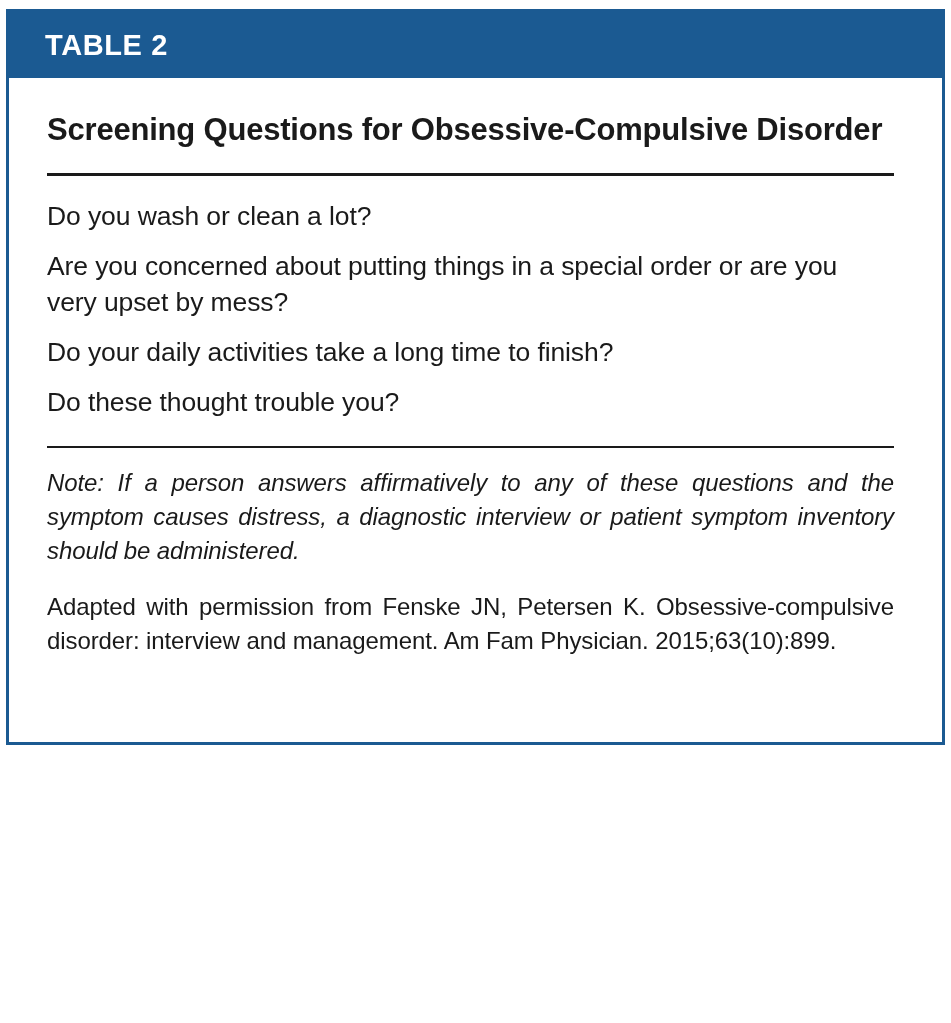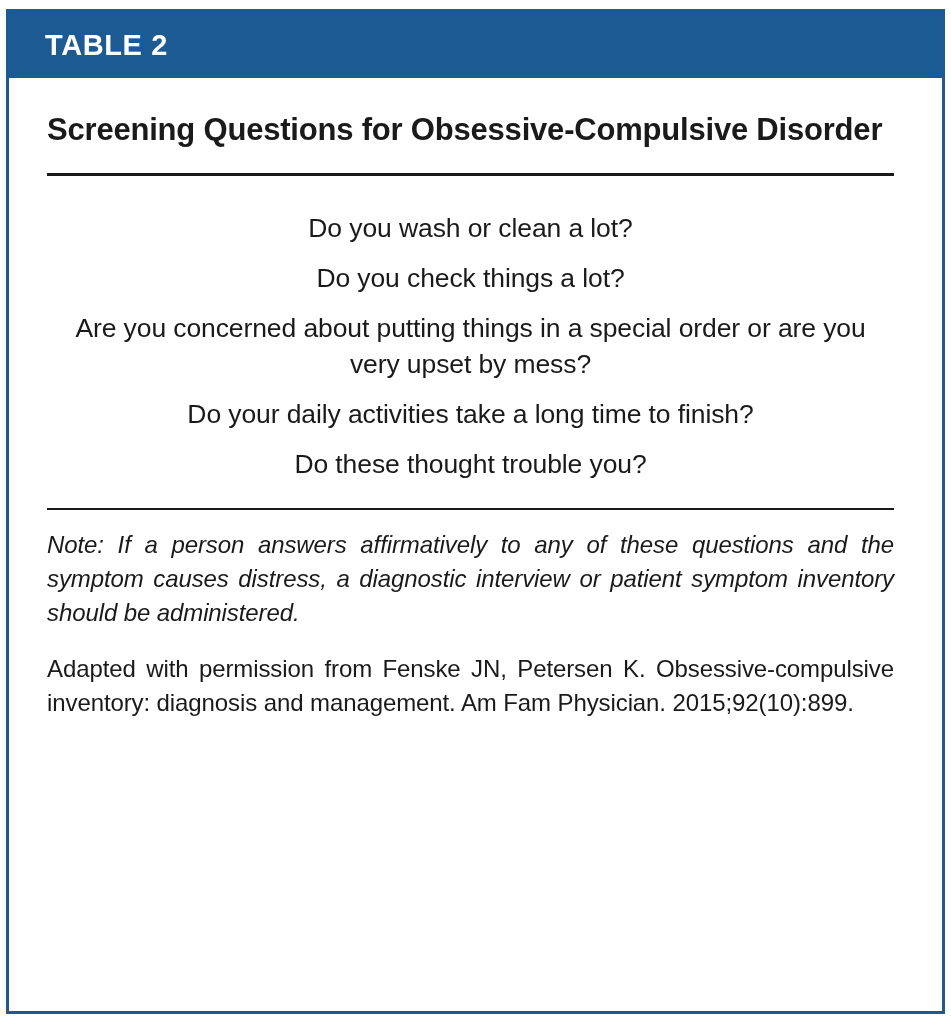--- a/index.html
+++ b/index.html
@@ -16,21 +16,21 @@
     height: 1023px;
     box-sizing: border-box;
     position: relative;
     background: #ffffff;
   }
   .table-card {
     position: absolute;
     left: 6px;
     top: 9px;
     width: 939px;
-    height: 1005px;
+    height: 736px;
     box-sizing: border-box;
     border: 3px solid #1b5a92;
     background: #ffffff;
   }
   .table-header {
     background: #1b5a92;
     color: #ffffff;
     height: 66px;
     box-sizing: border-box;
     display: flex;
@@ -58,24 +58,23 @@
   .rule {
     border: 0;
     border-top: 3px solid #1a1a1a;
     margin: 22px 0 0 0;
   }
   .rule.thin {
     border-top: 2px solid #1a1a1a;
     margin: 18px 0 0 0;
   }
   .question-list {
-    margin: 12px;
+    margin: 0;
     padding: 0;
     list-style: none;
-    text-align: center;
   }
   .question-item {
     font-size: 26.5px;
     color: #1a1a1a;
     line-height: 1.36;
     letter-spacing: -0.1px;
     padding: 14px 0 0 0;
   }
   .question-item:first-child {
     padding-top: 22px;
@@ -116,29 +115,28 @@
     </div>
 
     <div class="table-body">
 
       <h1 class="table-title">Screening Questions for Obsessive-Compulsive Disorder</h1>
 
       <hr class="rule">
 
       <ul class="question-list">
         <li class="question-item">Do you wash or clean a lot?</li>
-        <li class="question-item">Do you check things a lot?</li>
         <li class="question-item">Are you concerned about putting things in a special order or are you very upset by mess?</li>
         <li class="question-item">Do your daily activities take a long time to finish?</li>
         <li class="question-item">Do these thought trouble you?</li>
       </ul>
 
       <hr class="rule thin">
 
       <p class="note-block">Note: If a person answers affirmatively to any of these questions and the symptom causes distress, a diagnostic interview or patient symptom inventory should be administered.</p>
 
       <p class="source-block">
-        <span>Adapted with permission from Fenske JN, Petersen K. Obsessive-compulsive inventory: diagnosis and management. </span><span class="journal">Am Fam Physician</span><span>. 2015;92(10):899.</span>
+        <span>Adapted with permission from Fenske JN, Petersen K. Obsessive-compulsive disorder: interview and management. </span><span class="journal">Am Fam Physician</span><span>. 2015;63(10):899.</span>
       </p>
 
     </div>
   </div>
 </div>
 
 </body></html>

